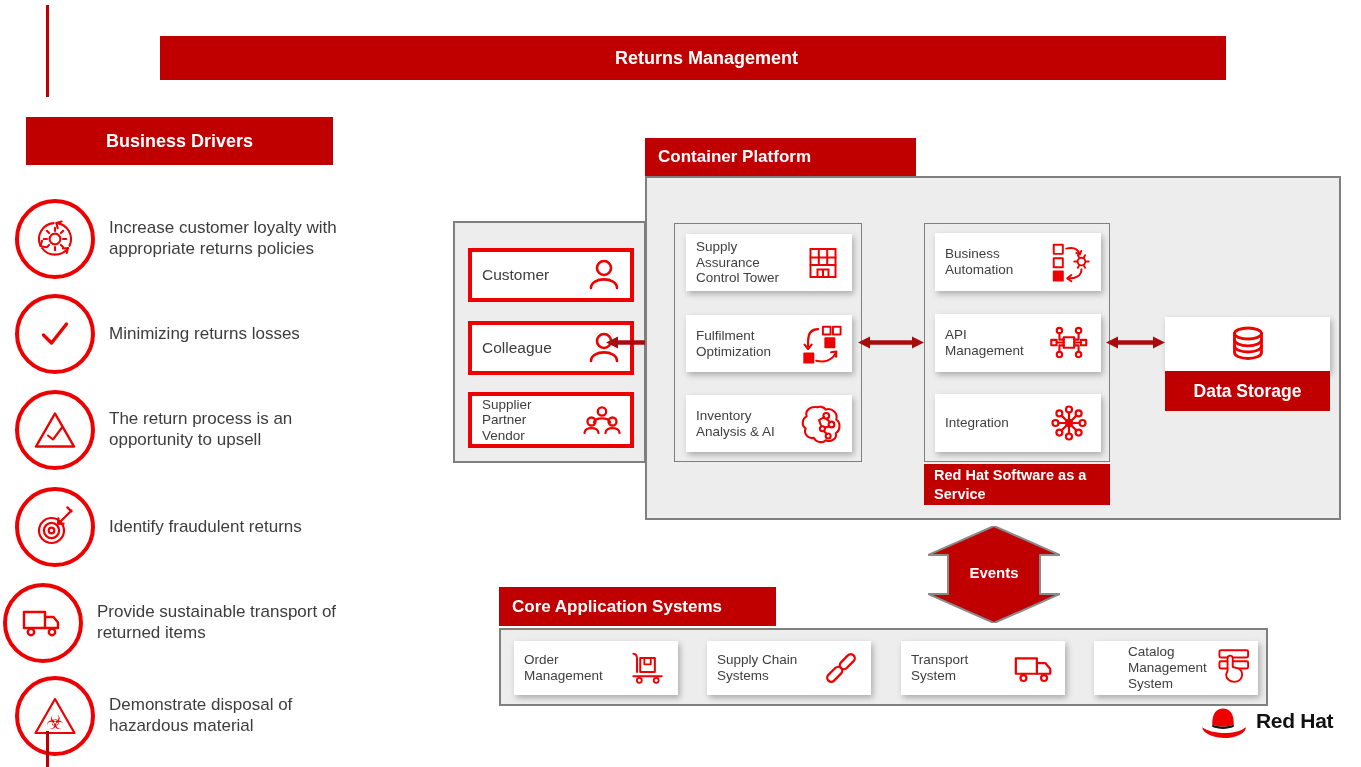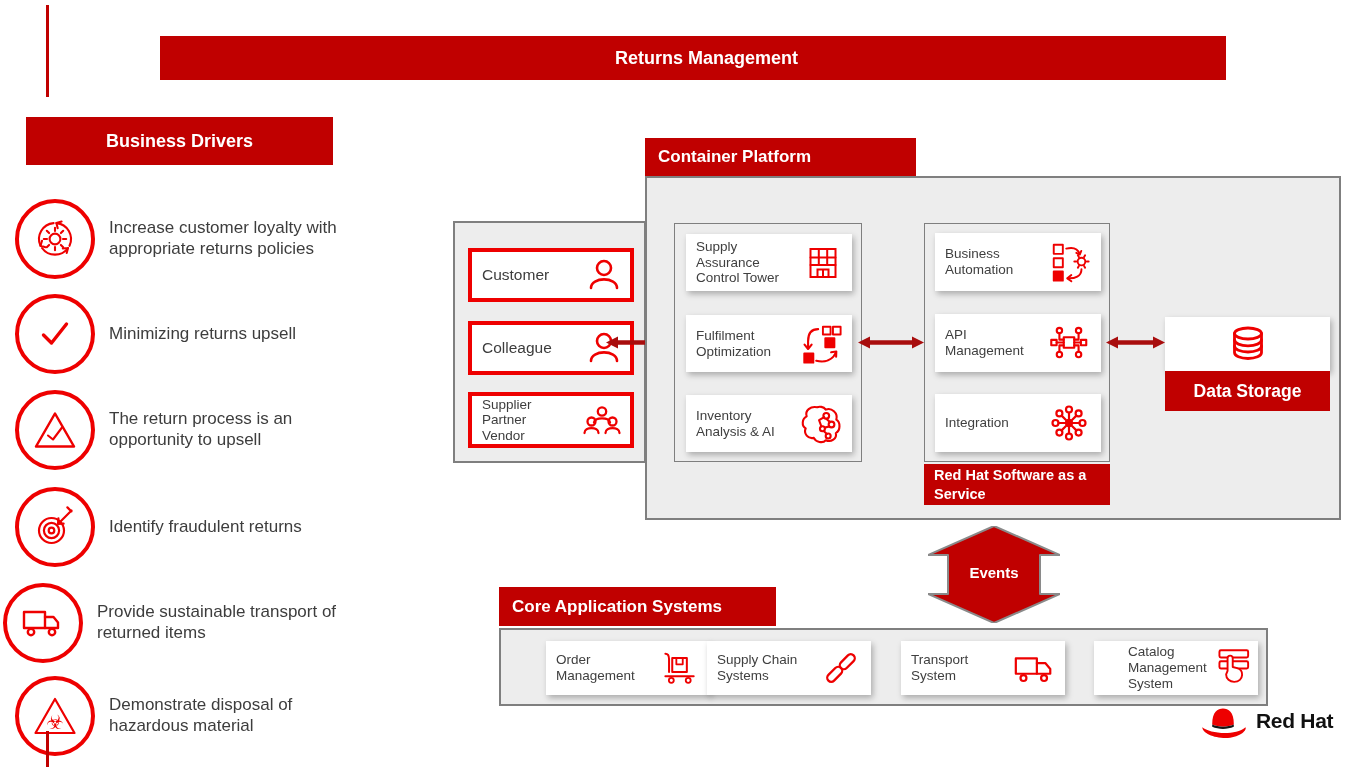--- a/index.html
+++ b/index.html
@@ -63,21 +63,21 @@
     </div>
     <div class="driver-text">Increase customer loyalty with appropriate returns policies</div>
   </div>
 
   <div class="driver-row" style="left:15px; top:294px;">
     <div class="driver-icon">
       <svg width="48" height="48" viewBox="0 0 48 48" fill="none" stroke="#ee0000" stroke-width="3.4" stroke-linecap="round" stroke-linejoin="round">
         <polyline points="12.5,25 20.5,33 35.5,14"></polyline>
       </svg>
     </div>
-    <div class="driver-text">Minimizing returns upsell</div>
+    <div class="driver-text">Minimizing returns losses</div>
   </div>
 
   <div class="driver-row" style="left:15px; top:390px;">
     <div class="driver-icon">
       <svg width="48" height="48" viewBox="0 0 48 48" fill="none" stroke="#ee0000" stroke-width="2.5" stroke-linecap="round" stroke-linejoin="round">
         <path d="M24,7.5 L43,40.5 H5 Z"></path>
         <polyline points="17,29.5 22,33.5 31,21.5" stroke-width="2.1"></polyline>
       </svg>
     </div>
     <div class="driver-text">The return process is an opportunity to upsell</div>
@@ -306,21 +306,21 @@
       <polygon points="66,0 132,29 112,29 112,68 132,68 66,97 0,68 20,68 20,29 0,29" fill="#c00000" stroke="#8a8a8a" stroke-width="2" stroke-linejoin="round"></polygon>
     </svg>
     <div class="events-label">Events</div>
   </div>
 
   <div class="banner" style="left:499px; top:587px; width:277px; height:39px; font-size:17px; padding-left:13px;">
     <span>Core Application Systems</span>
   </div>
 
   <div class="graybox" style="left:499px; top:628px; width:769px; height:78px;">
-    <div class="card" style="left:13px; top:11px; width:164px; height:54px;margin-left:32px;">
+    <div class="card" style="left:13px; top:11px; width:164px; height:54px;">
       <span class="lbl">Order Management</span>
       <span class="ic">
         <svg width="42" height="42" viewBox="0 0 46 42" fill="none" stroke="#ee0000" stroke-width="2.2" stroke-linecap="round" stroke-linejoin="round">
           <path d="M7,5.5 C10,5.5 11,8 11,11.5 V25.5"></path>
           <path d="M7,30 H38"></path>
           <circle cx="13.5" cy="34.5" r="2.7" stroke-width="2"></circle>
             <circle cx="32" cy="34.5" r="2.7" stroke-width="2"></circle>
           <rect x="14.5" y="10" width="16" height="15.5"></rect>
             <rect x="19" y="10" width="7" height="7" stroke-width="2"></rect>
         </svg>

